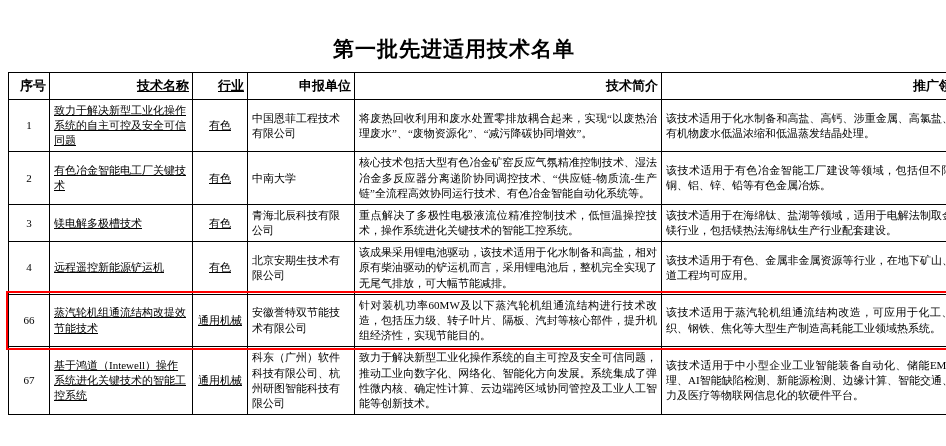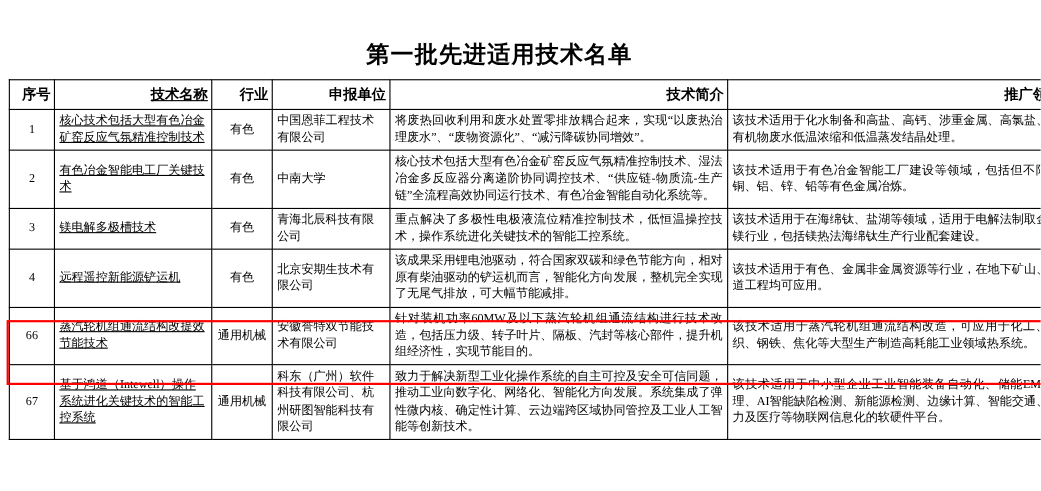--- a/index.html
+++ b/index.html
@@ -46,21 +46,21 @@
     word-break: break-all;
   }
   table.main-table thead th {
     text-align: right;
     font-weight: bold;
     font-size: 13px;
     padding: 4px 3px;
   }
   .col-no      { width: 34px;  text-align: center; }
   .col-name    { width: 136px; text-decoration: underline; }
-  .col-ind     { width: 48px;  text-align: center; }
+  .col-ind     { width: 48px;  text-align: center; text-decoration: underline; }
   .col-unit    { width: 100px; }
   .col-desc    { width: 300px; text-align: justify; }
   .col-field   { width: 300px; text-align: justify; }
 
   td.center { text-align: center; }
 
   
   .highlight-box {
     position: absolute;
     border: 2px solid #ff0000;
@@ -86,21 +86,21 @@
         <th class="col-name">技术名称</th>
         <th class="col-ind">行业</th>
         <th class="col-unit">申报单位</th>
         <th class="col-desc">技术简介</th>
         <th class="col-field">推广领域</th>
       </tr>
     </thead>
     <tbody>
       <tr>
         <td class="col-no center">1</td>
-        <td class="col-name">核心技术包括大型有色冶金矿窑反应气氛精准控制技术</td>
+        <td class="col-name">致力于解决新型工业化操作系统的自主可控及安全可信同题</td>
         <td class="col-ind center">有色</td>
         <td class="col-unit">中国恩菲工程技术有限公司</td>
         <td class="col-desc">将废热回收利用和废水处置零排放耦合起来，实现“以废热治理废水”、“废物资源化”、“减污降碳协同增效”。</td>
         <td class="col-field">该技术适用于化水制备和高盐、高钙、涉重金属、高氯盐、高有机物废水低温浓缩和低温蒸发结晶处理。</td>
       </tr>
       <tr>
         <td class="col-no center">2</td>
         <td class="col-name">有色冶金智能电工厂关键技术</td>
         <td class="col-ind center">有色</td>
         <td class="col-unit">中南大学</td>
@@ -113,21 +113,21 @@
         <td class="col-ind center">有色</td>
         <td class="col-unit">青海北辰科技有限公司</td>
         <td class="col-desc">重点解决了多极性电极液流位精准控制技术，低恒温操控技术，操作系统进化关键技术的智能工控系统。</td>
         <td class="col-field">该技术适用于在海绵钛、盐湖等领域，适用于电解法制取金属镁行业，包括镁热法海绵钛生产行业配套建设。</td>
       </tr>
       <tr>
         <td class="col-no center">4</td>
         <td class="col-name">远程遥控新能源铲运机</td>
         <td class="col-ind center">有色</td>
         <td class="col-unit">北京安期生技术有限公司</td>
-        <td class="col-desc">该成果采用锂电池驱动，符合国家双碳和绿色节能方向，相对原有柴油驱动的铲运机而言，智能化方向发展，整机完全实现了无尾气排放，可大幅节能减排。</td>
+        <td class="col-desc">该成果采用锂电池驱动，该技术适用于化水制备和高盐，相对原有柴油驱动的铲运机而言，采用锂电池后，整机完全实现了无尾气排放，可大幅节能减排。</td>
         <td class="col-field">该技术适用于有色、金属非金属资源等行业，在地下矿山、隧道工程均可应用。</td>
       </tr>
       <tr>
         <td class="col-no center">66</td>
         <td class="col-name">蒸汽轮机组通流结构改提效节能技术</td>
         <td class="col-ind center">通用机械</td>
         <td class="col-unit">安徽誉特双节能技术有限公司</td>
         <td class="col-desc">针对装机功率60MW及以下蒸汽轮机组通流结构进行技术改造，包括压力级、转子叶片、隔板、汽封等核心部件，提升机组经济性，实现节能目的。</td>
         <td class="col-field">该技术适用于蒸汽轮机组通流结构改造，可应用于化工、纺织、钢铁、焦化等大型生产制造高耗能工业领域热系统。</td>
       </tr>

